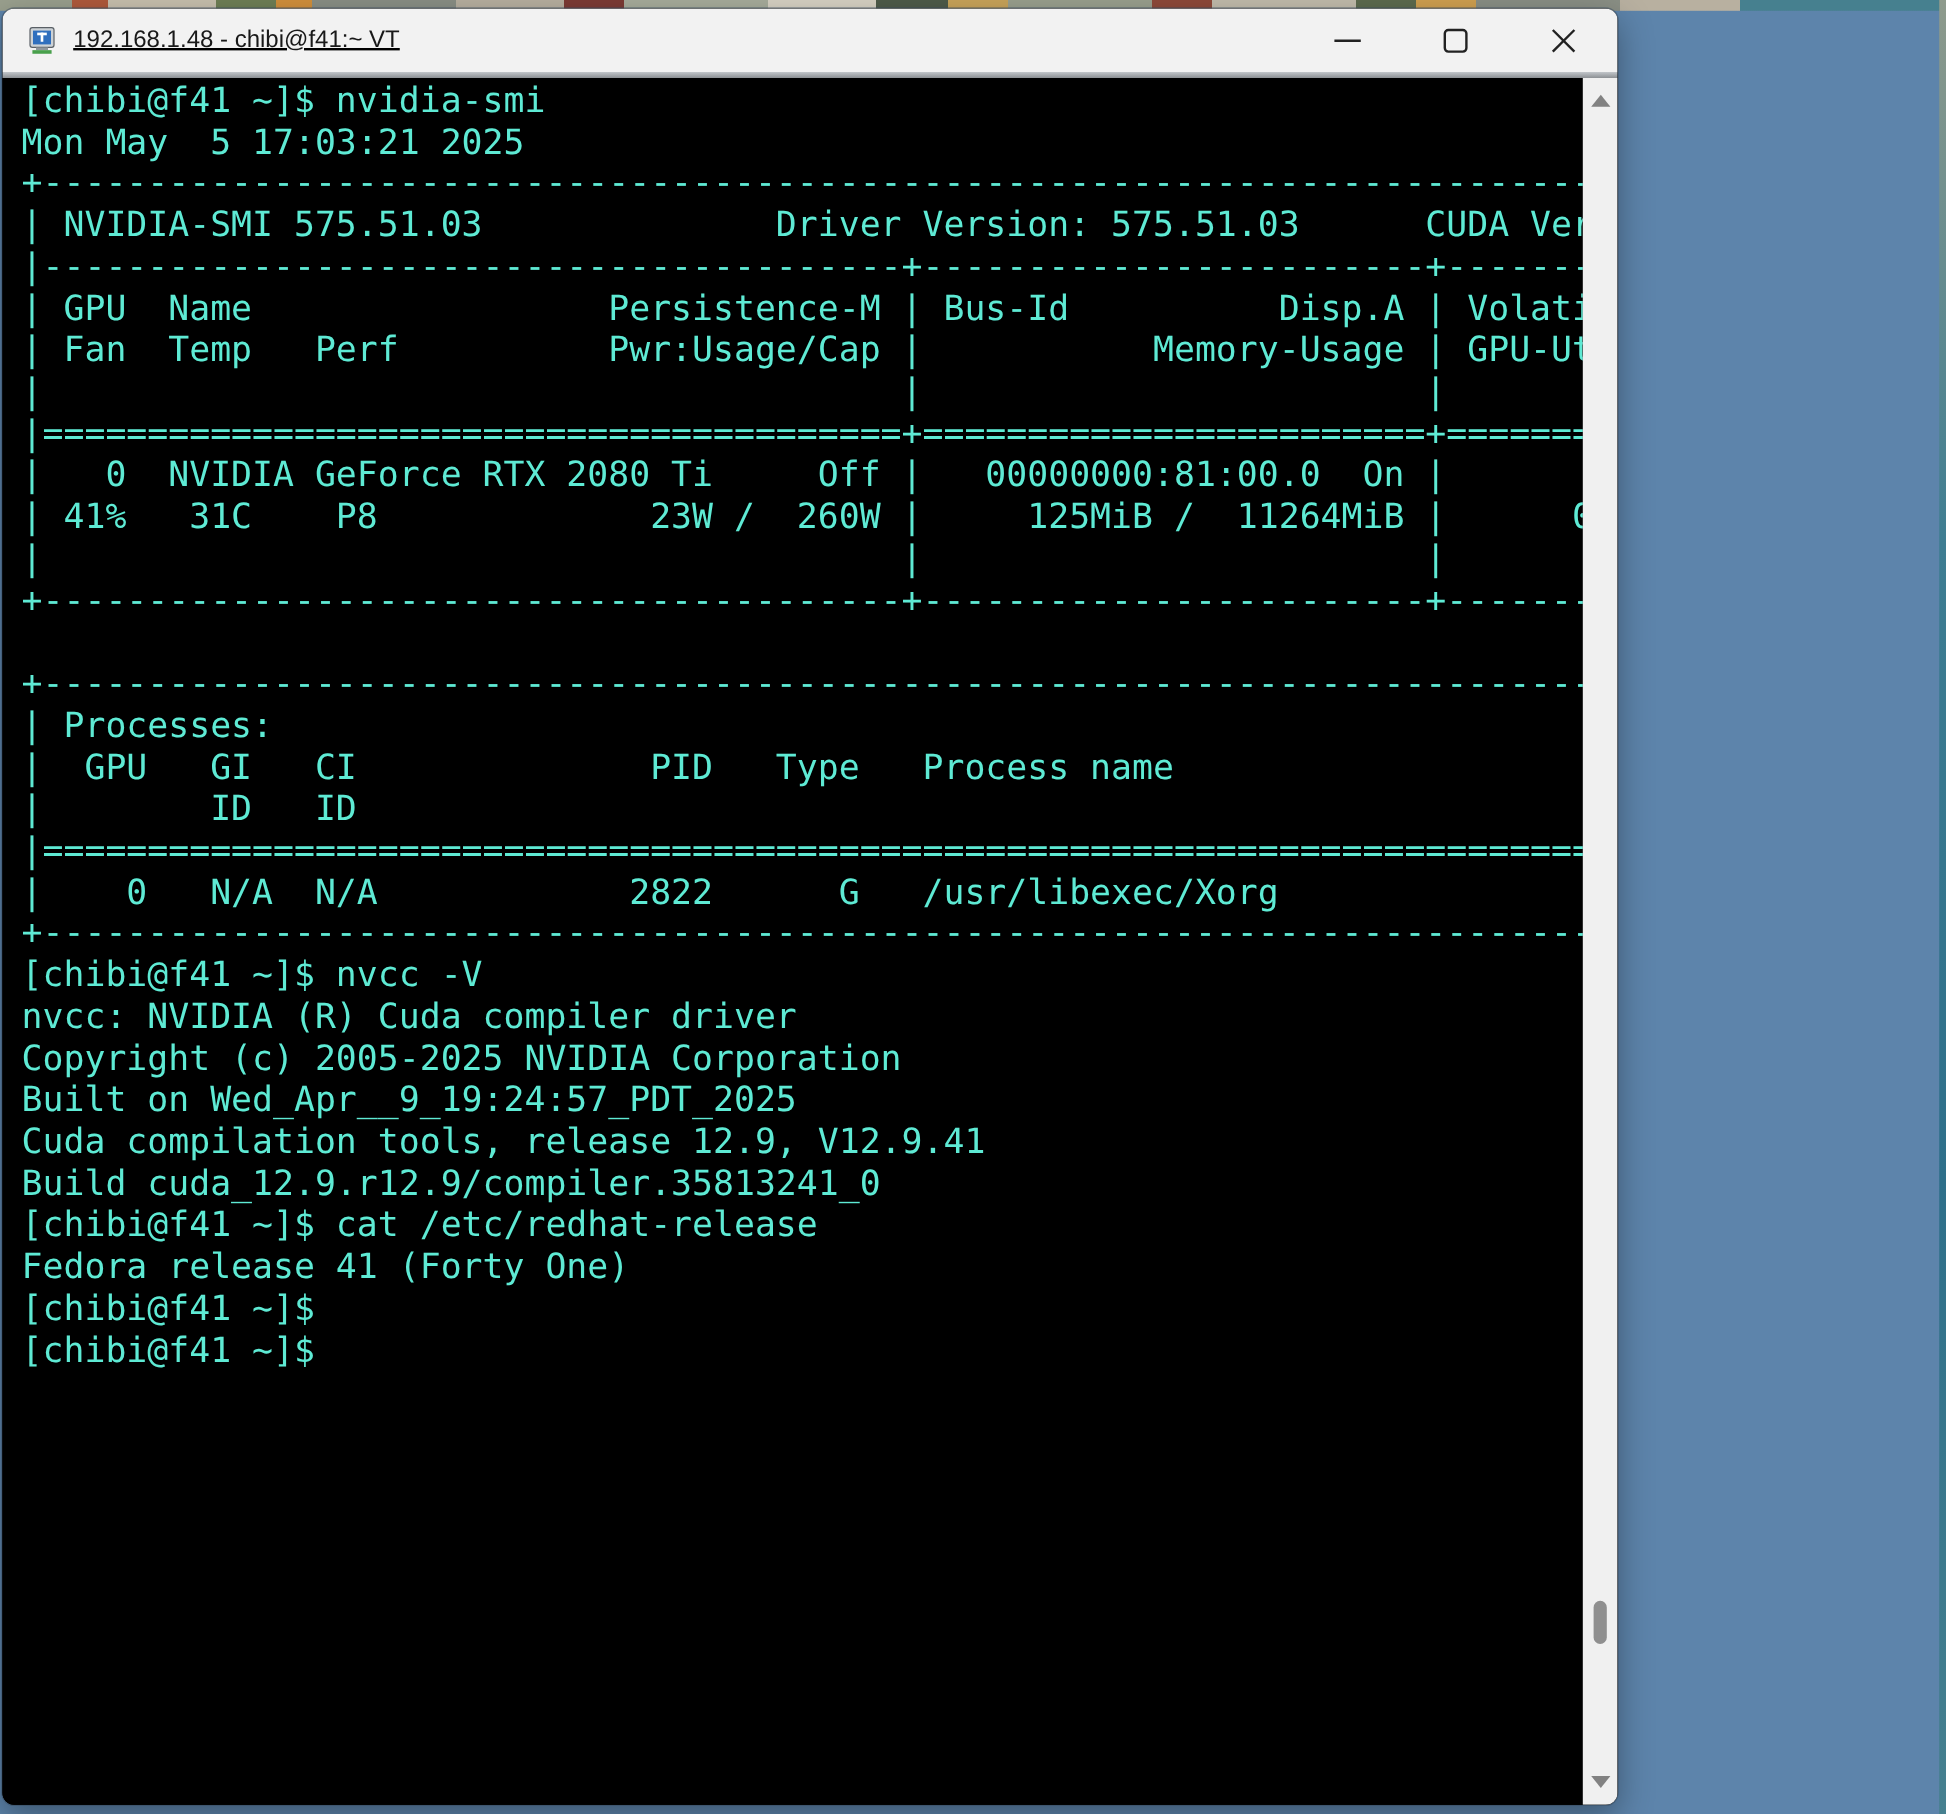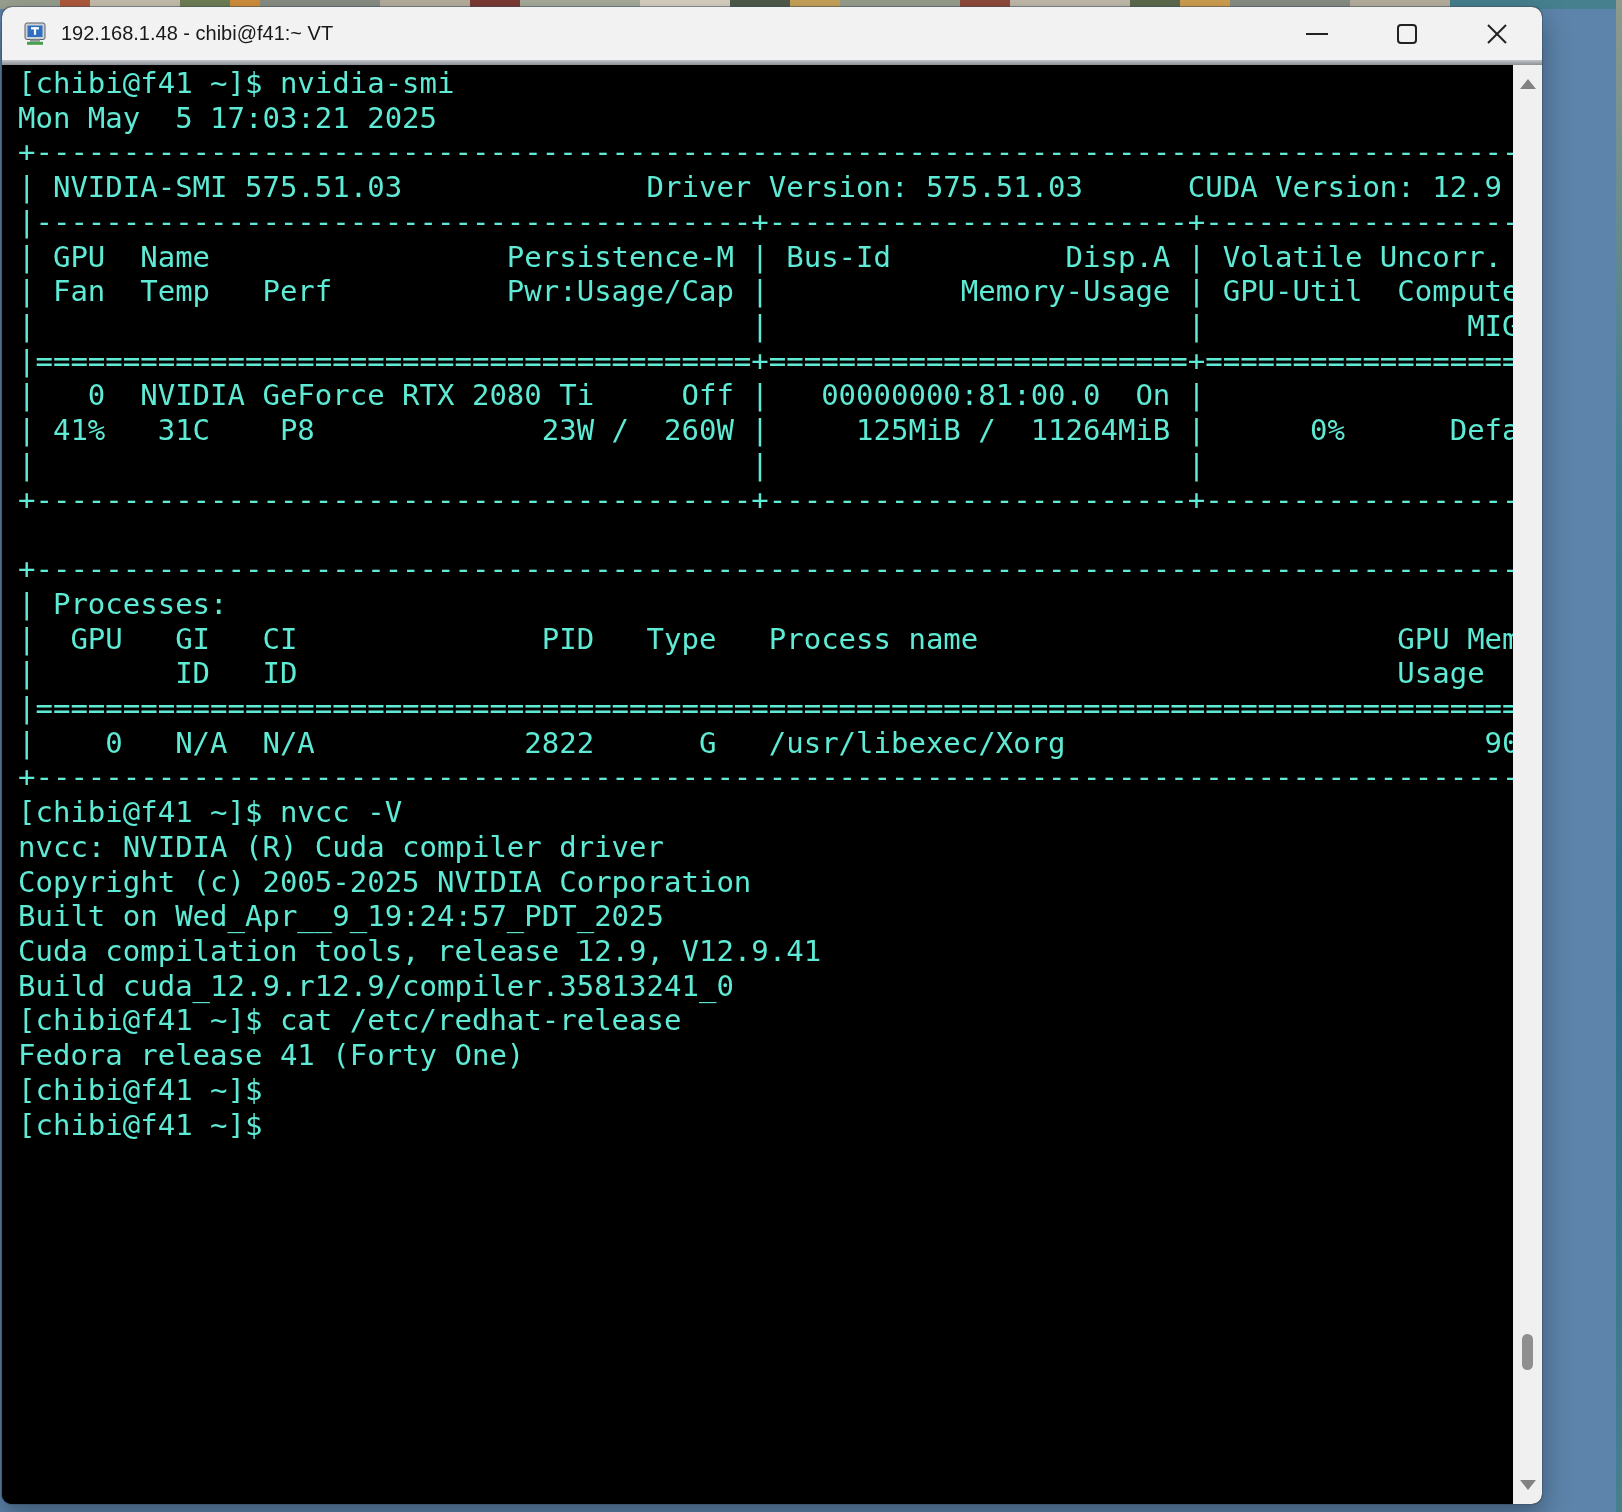--- a/index.html
+++ b/index.html
@@ -16,24 +16,24 @@
       #d2903c 230px 260px,#8a8f85 260px 380px,#b8b0a0 380px 470px,#7d3b35 470px 520px,
       #a8ad9c 520px 640px,#d8d2c4 640px 730px,#4f5b4a 730px 790px,#c9a45a 790px 840px,
       #9aa08e 840px 960px,#8f4a3a 960px 1010px,#c2bcac 1010px 1130px,#5d6b4e 1130px 1180px,
       #d0a050 1180px 1230px,#8a8f85 1230px 1350px,#b8b0a0 1350px 1450px,#46808f 1450px 1622px);
   }
   .desktop-right{
     position:absolute;top:0;right:0;width:6px;height:1512px;
     background:linear-gradient(180deg,#8e9a8c,#3e7d92 30%,#2e6f8a 65%,#46808f);
   }
   .window{
-    position:absolute;left:2px;top:7px;width:1540px;height:1497px;
+    position:absolute;left:2px;top:7px;width:1346px;height:1497px;
     border-radius:10px;overflow:hidden;background:#000;
     box-shadow:0 0 0 1px rgba(55,75,95,.5),0 10px 28px rgba(0,0,0,.35);
-    display:flex;flex-direction:column;
+    display:flex;flex-direction:column;text-decoration:underline;
   }
   .titlebar{
     flex:0 0 53px;background:#f2f2f2;display:flex;align-items:center;
   }
   .app-icon{margin-left:20px;width:26px;height:26px;flex:0 0 auto;}
   .title-text{margin-left:13px;font-size:20px;color:#191919;white-space:nowrap;}
   .caption-buttons{margin-left:auto;display:flex;height:100%;}
   .caption-btn{width:90px;height:100%;display:flex;align-items:center;justify-content:center;background:transparent;border:0;padding:0;}
   .menubar{
     flex:0 0 41px;background:#ffffff;display:flex;align-items:center;

